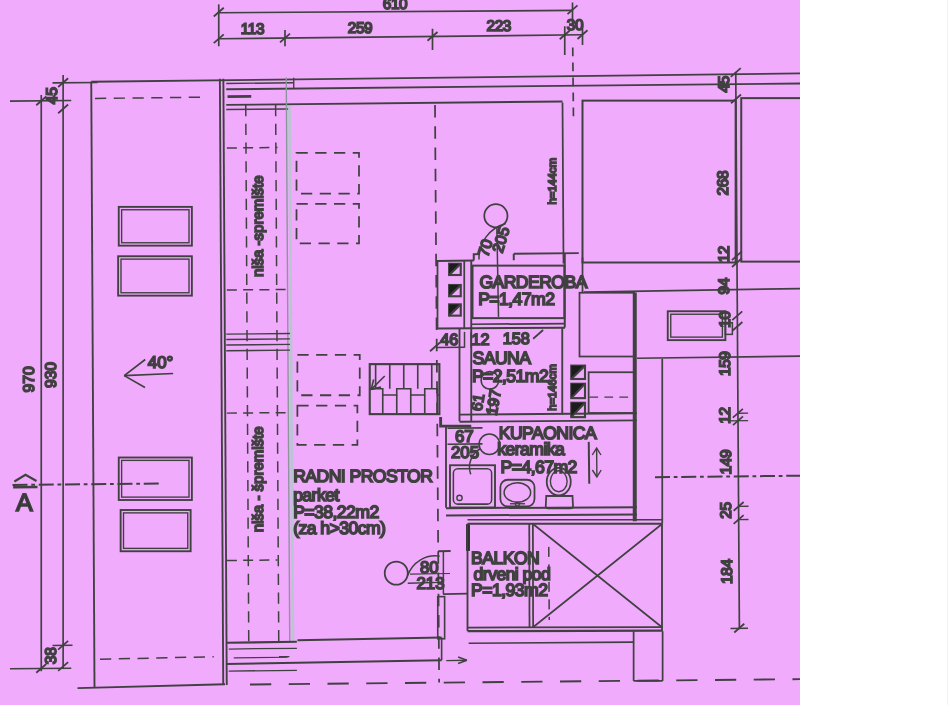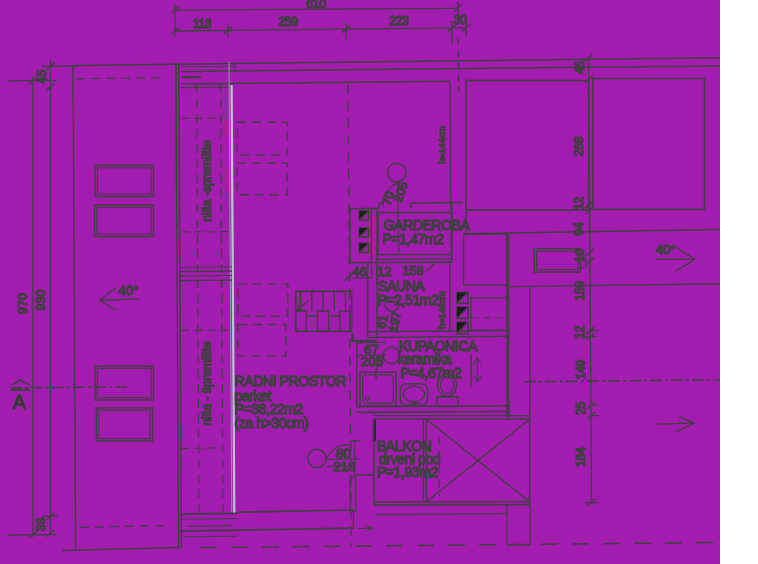--- a/index.html
+++ b/index.html
@@ -1,16 +1,16 @@
 <!DOCTYPE html>
 <html><head>
 <meta charset="utf-8">
 <style>
   html,body{margin:0;padding:0;background:#ffffff;}
-  .page{width:720px;height:564px;position:relative;background:#a21caf;overflow:hidden;}
+  .page{width:640px;height:564px;position:relative;background:#f0abfc;overflow:hidden;}
   svg{position:absolute;left:0;top:0;}
   text{font-family:"Liberation Sans",sans-serif;fill:#262626;}
 </style>
 </head>
 <body>
 <div class="page">
 <svg width="758" height="564" viewBox="0 0 758 564">
 <g stroke="#404040" stroke-width="1.35" fill="none" stroke-linecap="butt">
 
 <g id="topdims">

